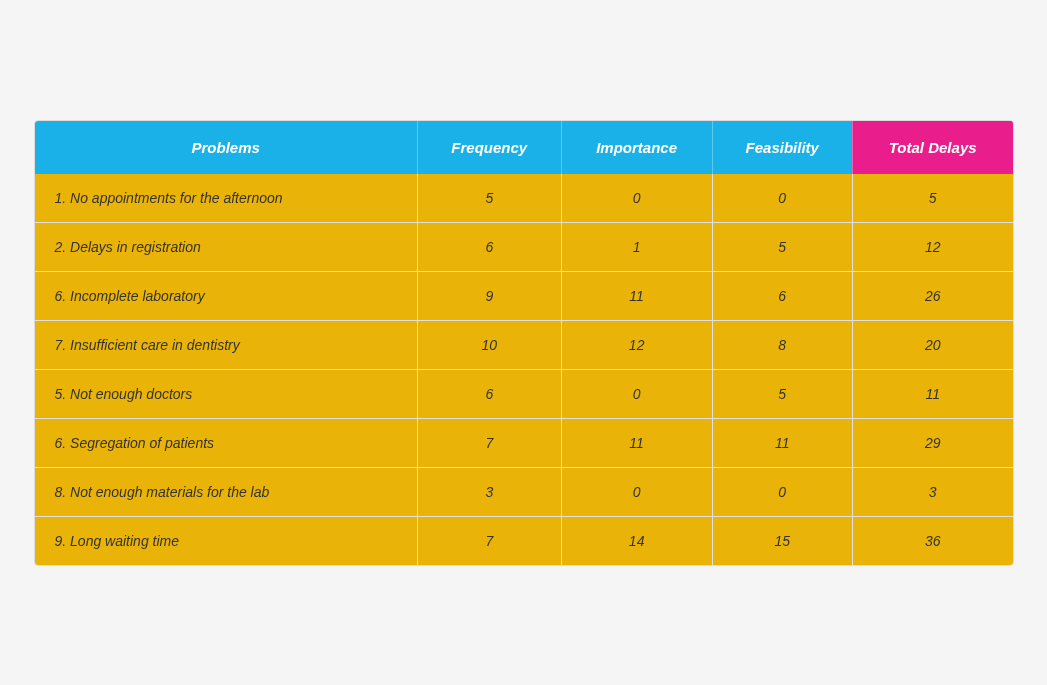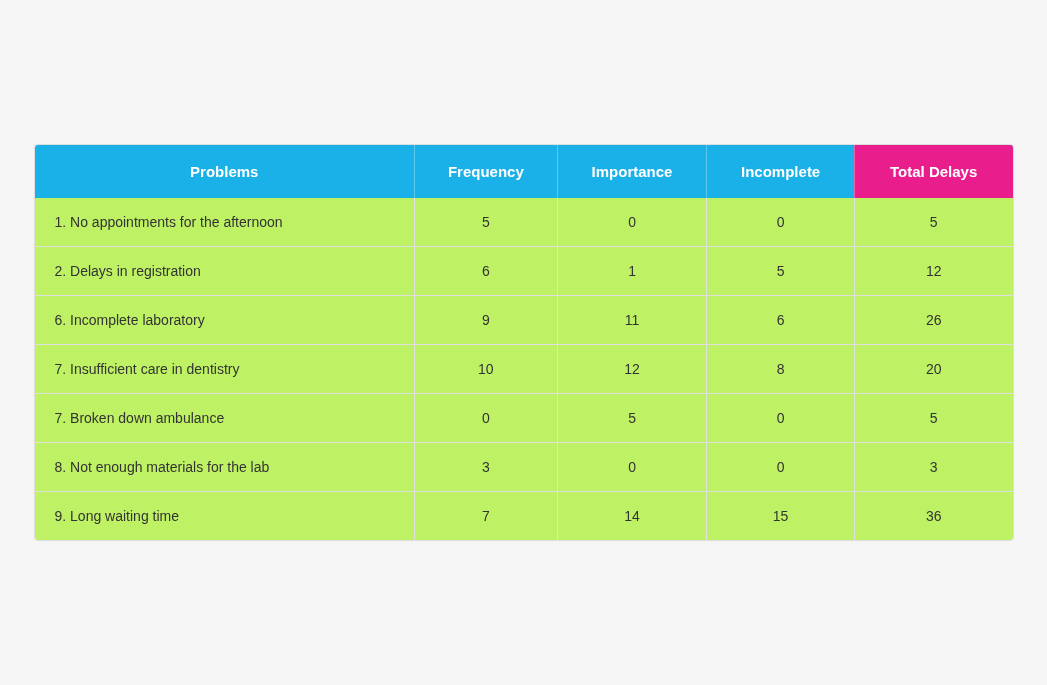--- a/index.html
+++ b/index.html
@@ -21,20 +21,21 @@
     .table-wrapper {
       width: 980px;
       border: 1px solid #ddd;
       border-radius: 4px;
       overflow: hidden;
     }
 
     table {
       width: 100%;
       border-collapse: collapse;
+      font-style: italic;
     }
 
     thead tr {
       background: #1ab0e8;
     }
 
     thead th {
       color: #fff;
       font-weight: bold;
       font-size: 15px;
@@ -46,21 +47,21 @@
       text-align: center;
     }
 
     thead th.total-points {
       background: #e91e8c;
       border-right: none;
     }
 
     tbody tr {
       border-bottom: 1px solid #e0e0e0;
-      background: #bef264;
+      background: #eab308;
     }
 
     tbody tr:last-child {
       border-bottom: none;
     }
 
     tbody td {
       padding: 16px 20px;
       font-size: 14px;
       color: #333;
@@ -80,21 +81,21 @@
 </head>
 <body>
 
 <div class="table-wrapper">
   <table>
     <thead>
       <tr>
         <th>Problems</th>
         <th>Frequency</th>
         <th>Importance</th>
-        <th>Incomplete</th>
+        <th>Feasibility</th>
         <th class="total-points">Total Delays</th>
       </tr>
     </thead>
     <tbody id="table-body">
     <tr>
           <td>1. No appointments for the afternoon</td>
           <td>5</td>
           <td>0</td>
           <td>0</td>
           <td>5</td>
@@ -114,25 +115,32 @@
           <td>26</td>
         </tr>
         <tr>
           <td>7. Insufficient care in dentistry</td>
           <td>10</td>
           <td>12</td>
           <td>8</td>
           <td>20</td>
         </tr>
         <tr>
-          <td>7. Broken down ambulance</td>
+          <td>5. Not enough doctors</td>
+          <td>6</td>
           <td>0</td>
           <td>5</td>
-          <td>0</td>
-          <td>5</td>
+          <td>11</td>
+        </tr>
+        <tr>
+          <td>6. Segregation of patients</td>
+          <td>7</td>
+          <td>11</td>
+          <td>11</td>
+          <td>29</td>
         </tr>
         <tr>
           <td>8. Not enough materials for the lab</td>
           <td>3</td>
           <td>0</td>
           <td>0</td>
           <td>3</td>
         </tr>
         <tr>
           <td>9. Long waiting time</td>

